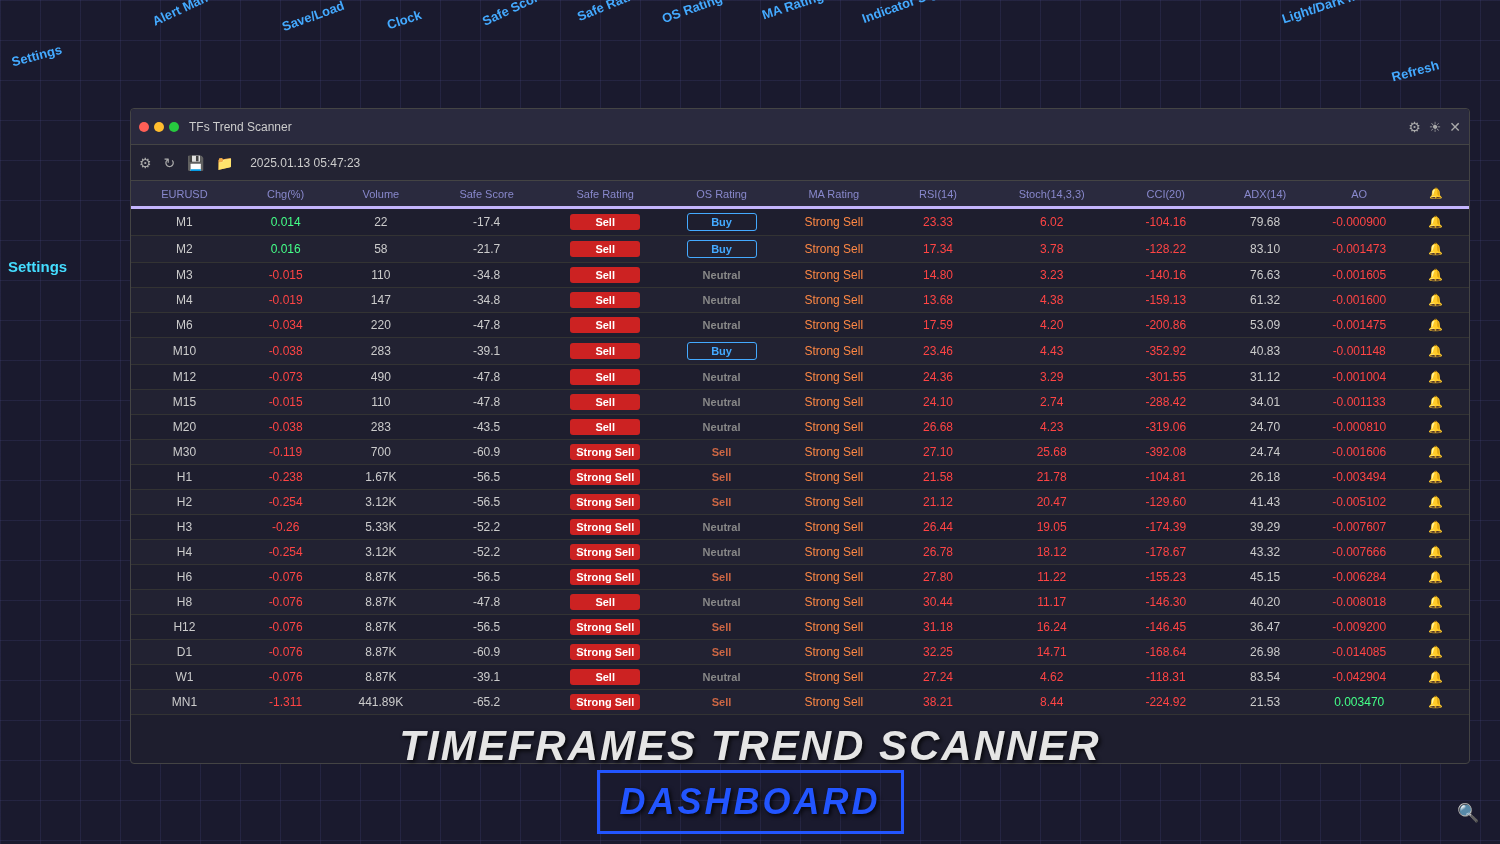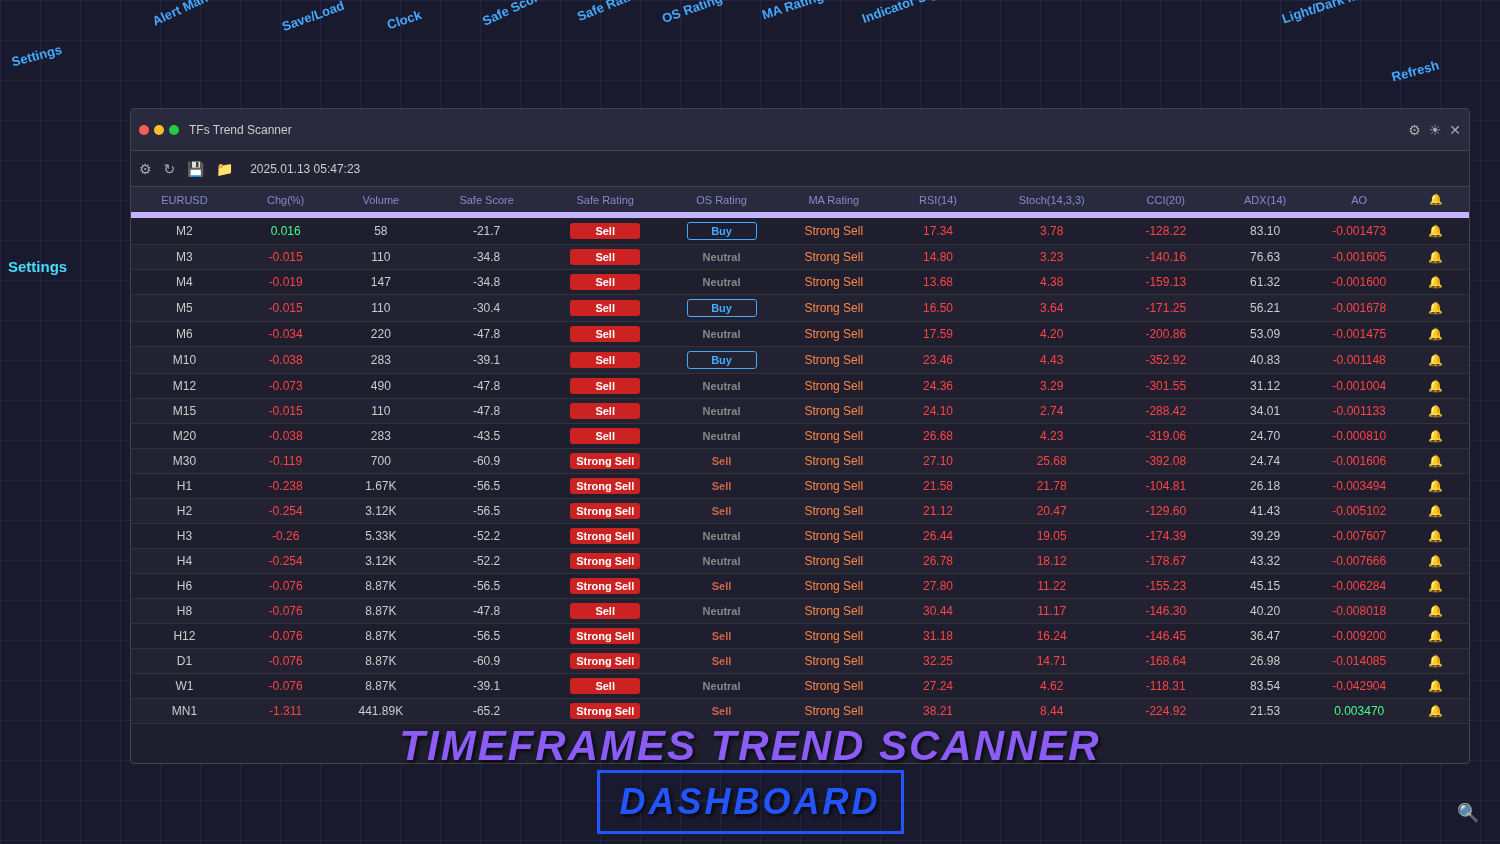--- a/index.html
+++ b/index.html
@@ -24,21 +24,21 @@
       top: 108px;
       left: 130px;
       right: 30px;
       bottom: 80px;
       background: #1e1e2e;
       border: 1px solid #444;
       border-radius: 4px;
     }
     .title-bar {
       background: #2a2a3e;
-      height: 42px;
+      height: 36px;
       display: flex;
       align-items: center;
       padding: 0 8px;
       border-bottom: 1px solid #444;
       border-radius: 4px 4px 0 0;
     }
     .title-bar-dots {
       display: flex;
       gap: 5px;
       margin-right: 10px;
@@ -89,21 +89,21 @@
       width: 100%;
       border-collapse: collapse;
       font-size: 12px;
     }
     thead tr {
       background: #2a2a3e;
     }
     thead th {
       color: #8888cc;
       padding: 6px 20px;
-      border-bottom: 6px solid #c4b5fd;
+      border-bottom: 3px solid #c4b5fd;
       font-size: 11px;
       font-weight: normal;
       white-space: nowrap;
     }
     tbody tr {
       border-bottom: 1px solid #333;
     }
     tbody tr:nth-child(even) {
       background: #222232;
     }
@@ -160,21 +160,21 @@
     .bottom-banner {
       position: absolute;
       bottom: 10px;
       left: 0; right: 0;
       text-align: center;
     }
     .banner-line1 {
       font-size: 42px;
       font-weight: 900;
       font-style: italic;
-      color: #8b5cf6;
+      color: #e5e5e5;
       letter-spacing: 2px;
       text-shadow: 2px 2px 4px rgba(0,0,0,0.8);
       margin-top: 36px;
     }
     .banner-line2 {
       font-size: 36px;
       font-weight: 700;
       font-style: italic;
       color: #2255ff;
       letter-spacing: 3px;
@@ -237,20 +237,35 @@
           <th>MA Rating</th>
           <th>RSI(14)</th>
           <th>Stoch(14,3,3)</th>
           <th>CCI(20)</th>
           <th>ADX(14)</th>
           <th>AO</th>
           <th>🔔</th>
         </tr>
       </thead>
       <tbody id="table-body">
+      <tr>
+    <td>M1</td>
+    <td class="td-green">0.014</td>
+    <td>22</td>
+    <td>-17.4</td>
+    <td><span class="badge badge-red">Sell</span></td>
+    <td><span class="badge badge-blue">Buy</span></td>
+    <td><span class="td-orange">Strong Sell</span></td>
+    <td class="td-red">23.33</td>
+    <td class="td-red">6.02</td>
+    <td class="td-red">-104.16</td>
+    <td>79.68</td>
+    <td class="td-red">-0.000900</td>
+    <td><span class="bell-icon">🔔</span></td>
+  </tr>
           <tr>
     <td>M2</td>
     <td class="td-green">0.016</td>
     <td>58</td>
     <td>-21.7</td>
     <td><span class="badge badge-red">Sell</span></td>
     <td><span class="badge badge-blue">Buy</span></td>
     <td><span class="td-orange">Strong Sell</span></td>
     <td class="td-red">17.34</td>
     <td class="td-red">3.78</td>
@@ -283,35 +298,20 @@
     <td><span class="badge badge-gray">Neutral</span></td>
     <td><span class="td-orange">Strong Sell</span></td>
     <td class="td-red">13.68</td>
     <td class="td-red">4.38</td>
     <td class="td-red">-159.13</td>
     <td>61.32</td>
     <td class="td-red">-0.001600</td>
     <td><span class="bell-icon">🔔</span></td>
   </tr>
           <tr>
-    <td>M5</td>
-    <td class="td-red">-0.015</td>
-    <td>110</td>
-    <td>-30.4</td>
-    <td><span class="badge badge-red">Sell</span></td>
-    <td><span class="badge badge-blue">Buy</span></td>
-    <td><span class="td-orange">Strong Sell</span></td>
-    <td class="td-red">16.50</td>
-    <td class="td-red">3.64</td>
-    <td class="td-red">-171.25</td>
-    <td>56.21</td>
-    <td class="td-red">-0.001678</td>
-    <td><span class="bell-icon">🔔</span></td>
-  </tr>
-          <tr>
     <td>M6</td>
     <td class="td-red">-0.034</td>
     <td>220</td>
     <td>-47.8</td>
     <td><span class="badge badge-red">Sell</span></td>
     <td><span class="badge badge-gray">Neutral</span></td>
     <td><span class="td-orange">Strong Sell</span></td>
     <td class="td-red">17.59</td>
     <td class="td-red">4.20</td>
     <td class="td-red">-200.86</td>

